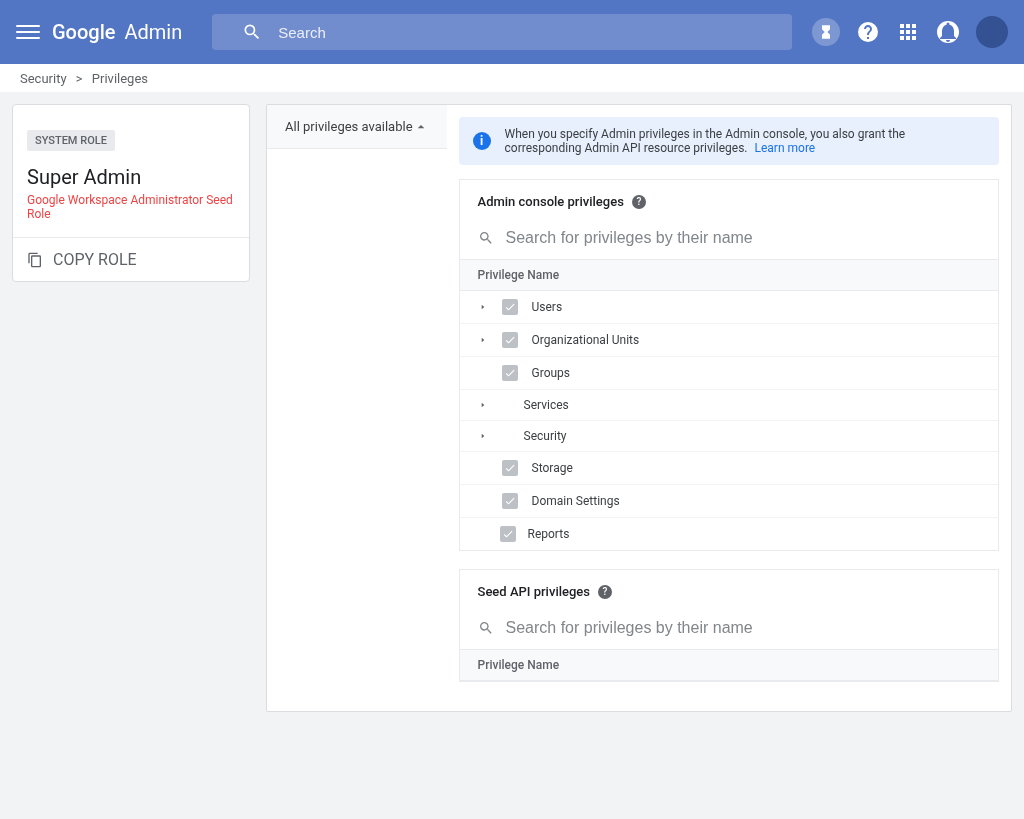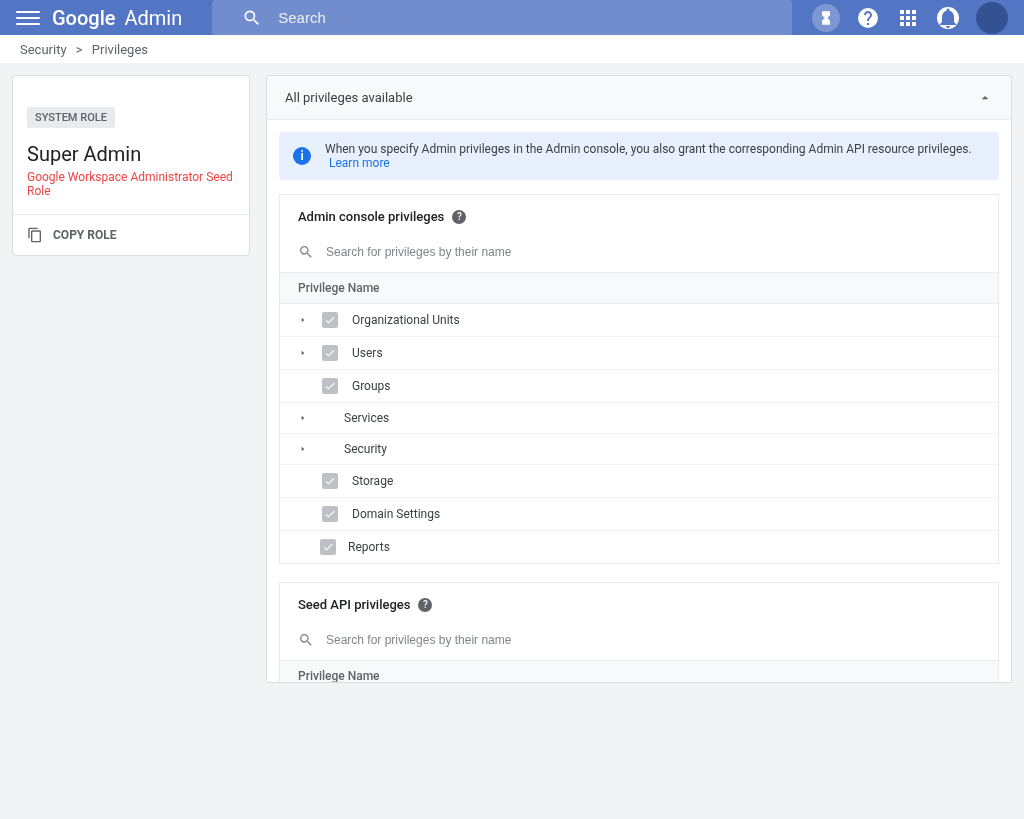--- a/index.html
+++ b/index.html
@@ -1,19 +1,19 @@
 <!DOCTYPE html>
 <html><head>
 <meta charset="utf-8">
 <style>
 * { box-sizing: border-box; margin: 0; padding: 0; }
 body { font-family: 'Google Sans', Roboto, Arial, sans-serif; background: #f1f3f4; width: 1024px; height: 819px; overflow: hidden; }
 
 
-.header { height: 35px; background: #5275c4; display: flex; align-items: center; padding: 0 16px; gap: 12px; }
+.header { height: 64px; background: #5275c4; display: flex; align-items: center; padding: 0 16px; gap: 12px; }
 .menu-icon { width: 24px; height: 24px; display: flex; flex-direction: column; justify-content: center; gap: 4px; cursor: pointer; }
 .menu-icon span { height: 2px; background: #fff; border-radius: 1px; }
 .logo { color: #fff; font-size: 20px; font-weight: 400; display: flex; align-items: center; gap: 2px; }
 .logo b { font-weight: 500; }
 .search-bar { flex: 1; max-width: 580px; height: 36px; background: rgba(255,255,255,0.18); border-radius: 4px; display: flex; align-items: center; padding: 0 30px; margin-left: 18px; }
 .search-bar svg { fill: #fff; width: 20px; height: 20px; }
 .search-bar input { flex: 1; background: transparent; border: none; outline: none; color: #fff; font-size: 15px; margin-left: 16px; }
 .search-bar input::placeholder { color: rgba(255,255,255,0.85); }
 .header-right { display: flex; align-items: center; gap: 16px; margin-left: auto; }
 .header-icon { width: 24px; height: 24px; fill: #fff; cursor: pointer; }
@@ -24,45 +24,45 @@
 
 .breadcrumb { height: 28px; background: #fff; display: flex; align-items: center; padding: 0 20px; font-size: 13px; color: #5f6368; }
 .breadcrumb a { color: #5f6368; text-decoration: none; }
 .breadcrumb-sep { margin: 0 6px; }
 
 
 .main { display: flex; gap: 16px; padding: 12px; height: calc(819px - 48px - 28px); }
 
 
 .side-card { width: 238px; background: #fff; border: 1px solid #dadce0; border-radius: 4px; align-self: flex-start; }
-.side-card-top { padding: 30px 14px 16px; border-bottom: 1px solid #e8eaed; }
+.side-card-top { padding: 24px 14px 16px; border-bottom: 1px solid #e8eaed; }
 .badge { display: inline-block; background: #e8eaed; color: #5f6368; font-size: 11px; font-weight: 500; padding: 4px 8px; border-radius: 2px; margin-bottom: 14px; }
 .role-title { font-size: 20px; color: #202124; font-weight: 400; margin-bottom: 4px; }
 .role-sub { font-size: 12px; color: #ef4444; }
-.copy-row { display: flex; align-items: center; gap: 10px; padding: 12px 14px; font-size: 12px; color: #5f6368; font-weight: 700; cursor: pointer; }
+.copy-row { display: flex; align-items: center; gap: 10px; padding: 12px 14px; font-size: 16px; color: #5f6368; font-weight: 400; cursor: pointer; }
 .copy-row svg { width: 16px; height: 16px; fill: #5f6368; }
 
 
-.content { flex: 1; display: flex; flex-direction: column; min-width: 0; background: #fff; border: 1px solid #dadce0; border-radius: 2px; height: 608px; overflow: hidden; }
+.content { flex: 1; display: flex; flex-direction: row; min-width: 0; background: #fff; border: 1px solid #dadce0; border-radius: 2px; height: 608px; overflow: hidden; }
 .section-header { height: 44px; background: #f8f9fa; border-bottom: 1px solid #e8eaed; display: flex; align-items: center; justify-content: space-between; padding: 0 18px; font-size: 13px; color: #3c4043; }
 .section-header svg { width: 16px; height: 16px; fill: #5f6368; }
 .scroll-area { flex: 1; overflow-y: auto; padding: 12px; }
 .scroll-area::-webkit-scrollbar { width: 12px; }
 .scroll-area::-webkit-scrollbar-thumb { background: #bdc1c6; border-radius: 6px; border: 3px solid #fff; }
 
 .info-banner { background: #e8f0fe; border-radius: 4px; padding: 10px 14px; display: flex; align-items: center; gap: 14px; font-size: 12px; color: #3c4043; margin-bottom: 14px; }
 .info-banner .info-icon { width: 18px; height: 18px; background: #1a73e8; border-radius: 50%; display: flex; align-items: center; justify-content: center; color: #fff; font-size: 12px; font-weight: bold; flex-shrink: 0; }
 .info-banner a { color: #1a73e8; text-decoration: none; margin-left: 4px; }
 
 .panel { border: 1px solid #e8eaed; border-radius: 0; margin-bottom: 18px; }
 .panel-title { display: flex; align-items: center; gap: 8px; padding: 14px 18px 12px; font-size: 13px; font-weight: 500; color: #202124; }
 .panel-title .help { width: 14px; height: 14px; background: #5f6368; border-radius: 50%; color: #fff; display: flex; align-items: center; justify-content: center; font-size: 10px; }
 .search-row { display: flex; align-items: center; gap: 12px; padding: 8px 18px 12px; border-bottom: 1px solid #e8eaed; }
 .search-row svg { width: 16px; height: 16px; fill: #80868b; }
-.search-row input { flex: 1; border: none; outline: none; font-size: 12px; color: #5f6368; }
+.search-row input { flex: 1; border: none; outline: none; font-size: 16px; color: #5f6368; }
 .search-row input::placeholder { color: #80868b; }
 .col-header { background: #f8f9fa; padding: 8px 18px; font-size: 12px; font-weight: 500; color: #5f6368; border-bottom: 1px solid #e8eaed; }
 .priv-row { display: flex; align-items: center; gap: 8px; padding: 8px 18px; border-bottom: 1px solid #f1f3f4; font-size: 12px; color: #3c4043; }
 .priv-row:last-child { border-bottom: none; gap: 6px; }
 .expand { width: 10px; display: flex; justify-content: center; }
 .expand svg { width: 8px; height: 8px; fill: #5f6368; }
 .checkbox { width: 16px; height: 16px; background: #bdc1c6; border-radius: 2px; display: flex; align-items: center; justify-content: center; margin-left: 6px; }
 .checkbox svg { width: 12px; height: 12px; fill: #fff; }
 .priv-label { margin-left: 6px; }
 .no-check { margin-left: 28px; }
@@ -161,34 +161,34 @@
               <div class="expand">
                 <svg viewBox="0 0 24 24">
                   <path d="M8 5l8 7-8 7z"></path>
                 </svg>
               </div>
               <div class="checkbox">
                 <svg viewBox="0 0 24 24">
                   <path d="M9 16.17L4.83 12l-1.42 1.41L9 19 21 7l-1.41-1.41z"></path>
                 </svg>
               </div>
+              <span class="priv-label">Users</span>
+            </div>
+            <div class="priv-row">
+              <div class="expand">
+                <svg viewBox="0 0 24 24">
+                  <path d="M8 5l8 7-8 7z"></path>
+                </svg>
+              </div>
+              <div class="checkbox">
+                <svg viewBox="0 0 24 24">
+                  <path d="M9 16.17L4.83 12l-1.42 1.41L9 19 21 7l-1.41-1.41z"></path>
+                </svg>
+              </div>
               <span class="priv-label">Organizational Units</span>
-            </div>
-            <div class="priv-row">
-              <div class="expand">
-                <svg viewBox="0 0 24 24">
-                  <path d="M8 5l8 7-8 7z"></path>
-                </svg>
-              </div>
-              <div class="checkbox">
-                <svg viewBox="0 0 24 24">
-                  <path d="M9 16.17L4.83 12l-1.42 1.41L9 19 21 7l-1.41-1.41z"></path>
-                </svg>
-              </div>
-              <span class="priv-label">Users</span>
             </div>
             <div class="priv-row">
               <div class="expand"></div>
               <div class="checkbox">
                 <svg viewBox="0 0 24 24">
                   <path d="M9 16.17L4.83 12l-1.42 1.41L9 19 21 7l-1.41-1.41z"></path>
                 </svg>
               </div>
               <span class="priv-label">Groups</span>
             </div>

